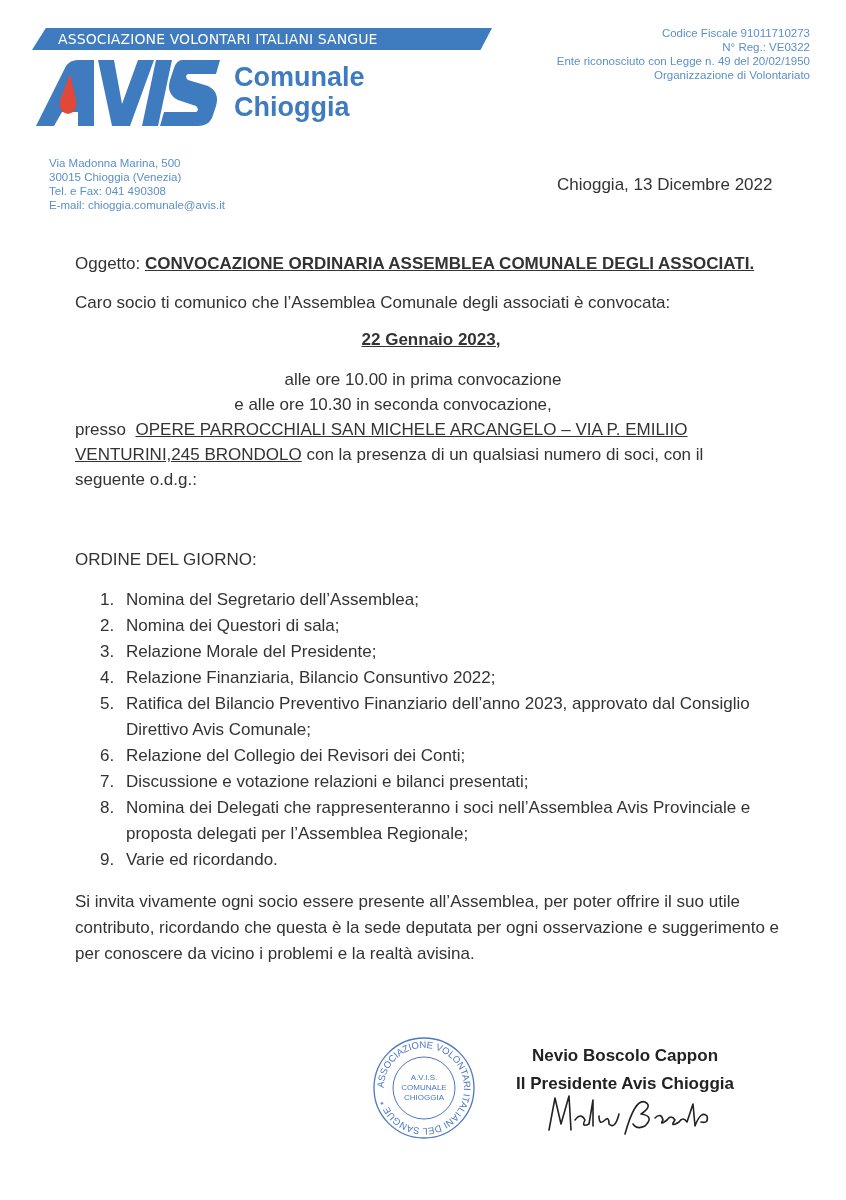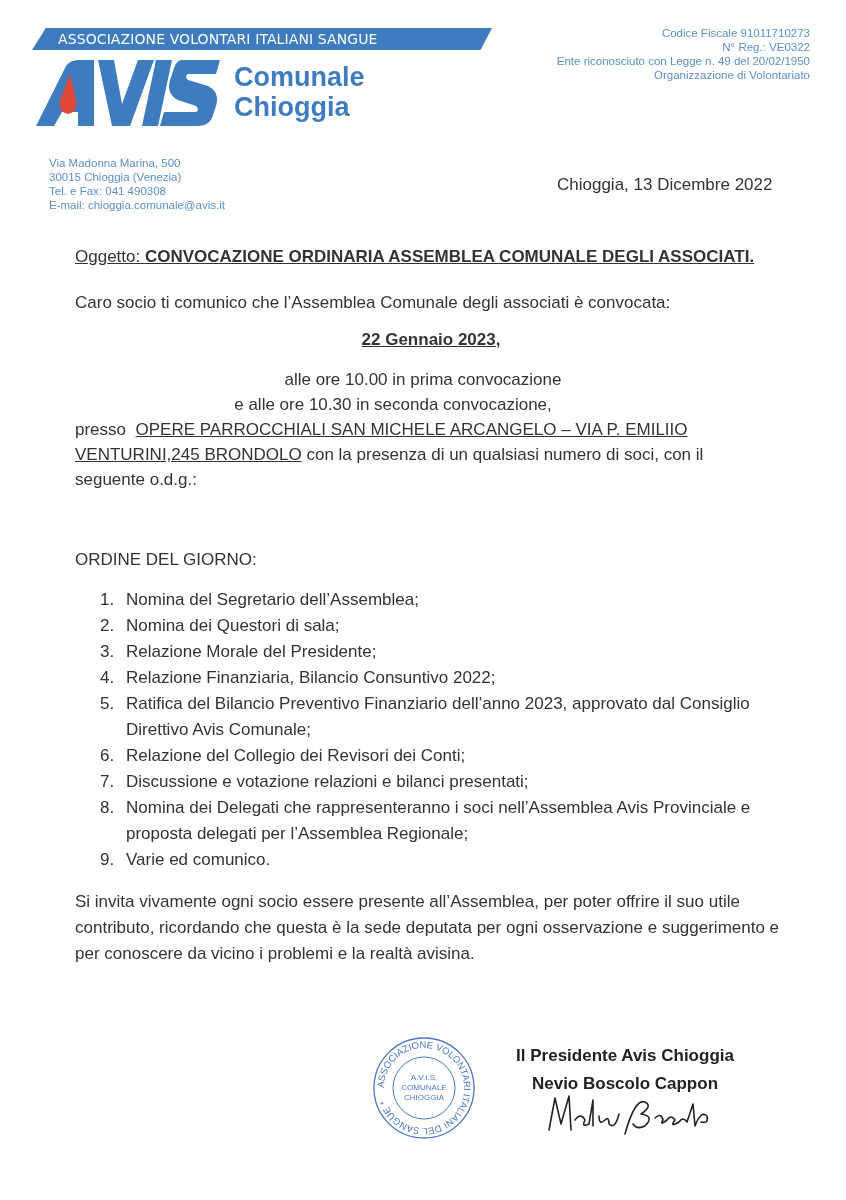--- a/index.html
+++ b/index.html
@@ -17,21 +17,21 @@
   .band-text {
     left: 58px; top: 30px; color: #ffffff; font-size: 15.5px; letter-spacing: 0.1px;
     font-family: "DejaVu Sans", sans-serif; font-size: 14px; line-height: 18px;
   }
   .logo { left: 32px; top: 60px; width: 190px; height: 68px; }
   .logo-sub { left: 234px; top: 62px; color: #3f7bbf; font-weight: bold; font-size: 27px; line-height: 30px; }
   .meta { right: 36px; top: 26px; text-align: right; color: #5b8fc9; font-size: 11.5px; line-height: 14px; }
   .addr { left: 33px; top: 156px; color: #5b8fc9; font-size: 11.5px; line-height: 14px; margin-left: 16px; }
   .date { left: 533px; top: 175px; font-size: 17px; color: #333; margin-left: 24px; }
   .body-text { font-size: 17px; line-height: 25px; color: #333; font-family: "Liberation Sans", sans-serif; }
-  .subject { left: 75px; top: 244px; text-decoration: underline; }
+  .subject { left: 75px; top: 251px; }
   .subject b { text-decoration: underline; font-weight: bold; }
   .intro { left: 75px; top: 290px; }
   .meet-date { left: 0; width: 846px; top: 327px; text-align: center; font-weight: bold; text-decoration: underline; padding-left: 8px; }
   .time1 { left: 0; width: 846px; top: 367px; text-align: center; }
   .time2 { left: 0; width: 786px; top: 392px; text-align: center; }
   .place { left: 75px; top: 417px; width: 700px; }
   .u { text-decoration: underline; }
   .odg-title { left: 75px; top: 547px; }
   .odg-list { left: 100px; top: 587px; width: 660px; margin: 0; padding: 0; list-style: none; }
   .odg-list li { display: flex; line-height: 26px; }
@@ -121,40 +121,40 @@
   <li>
       <span class="num">7.</span>
       <span>Discussione e votazione relazioni e bilanci presentati;</span>
     </li>
   <li>
       <span class="num">8.</span>
       <span>Nomina dei Delegati che rappresenteranno i soci nell’Assemblea Avis Provinciale e proposta delegati per l’Assemblea Regionale;</span>
     </li>
   <li>
       <span class="num">9.</span>
-      <span>Varie ed comunico.</span>
+      <span>Varie ed ricordando.</span>
     </li>
 </ul>
 
 <div class="abs body-text closing">Si invita vivamente ogni socio essere presente all’Assemblea, per poter offrire il suo utile contributo, ricordando che questa è la sede deputata per ogni osservazione e suggerimento e per conoscere da vicino i problemi e la realtà avisina.</div>
 
 <svg class="abs stamp" viewBox="0 0 112 104">
   <defs>
     <path id="ring" d="M56 52 m-40 0 a40 40 0 1 1 80 0 a40 40 0 1 1 -80 0"></path>
   </defs>
   <circle cx="56" cy="52" r="50" fill="none" stroke="#4a78c4" stroke-width="1.3"></circle>
   <circle cx="56" cy="52" r="31" fill="none" stroke="#4a78c4" stroke-width="1"></circle>
   <text font-family="Liberation Sans, sans-serif" font-size="9.5" fill="#4a78c4">
     <textPath href="#ring">ASSOCIAZIONE VOLONTARI ITALIANI DEL SANGUE *</textPath>
   </text>
   <text x="56" y="44" text-anchor="middle" font-family="Liberation Sans, sans-serif" font-size="8" fill="#4a78c4">A.V.I.S.</text>
   <text x="56" y="54" text-anchor="middle" font-family="Liberation Sans, sans-serif" font-size="8" fill="#4a78c4">COMUNALE</text>
   <text x="56" y="64" text-anchor="middle" font-family="Liberation Sans, sans-serif" font-size="8" fill="#4a78c4">CHIOGGIA</text>
 </svg>
 
 <div class="abs sig">
+  <div>Nevio Boscolo Cappon</div>
   <div>Il Presidente Avis Chioggia</div>
-  <div>Nevio Boscolo Cappon</div>
 </div>
 
 <svg class="abs signature" viewBox="0 0 200 50">
   <path d="M4 40 L10 8 L16 34 L24 6 L26 40 M30 30 Q36 22 40 30 Q36 38 44 34 L48 10 L48 36 M54 26 Q54 36 60 30 Q64 26 64 34 Q70 40 74 24 M80 44 Q90 8 100 12 Q108 16 96 24 Q110 26 100 36 Q92 40 88 34 M110 28 Q116 22 118 30 Q114 36 122 30 Q126 24 130 30 Q124 38 134 32 Q138 26 142 32 L148 14 L150 36 Q156 20 162 26 Q164 34 156 32" fill="none" stroke="#222" stroke-width="1.6" stroke-linecap="round" stroke-linejoin="round"></path>
 </svg>
 
 </body></html>

